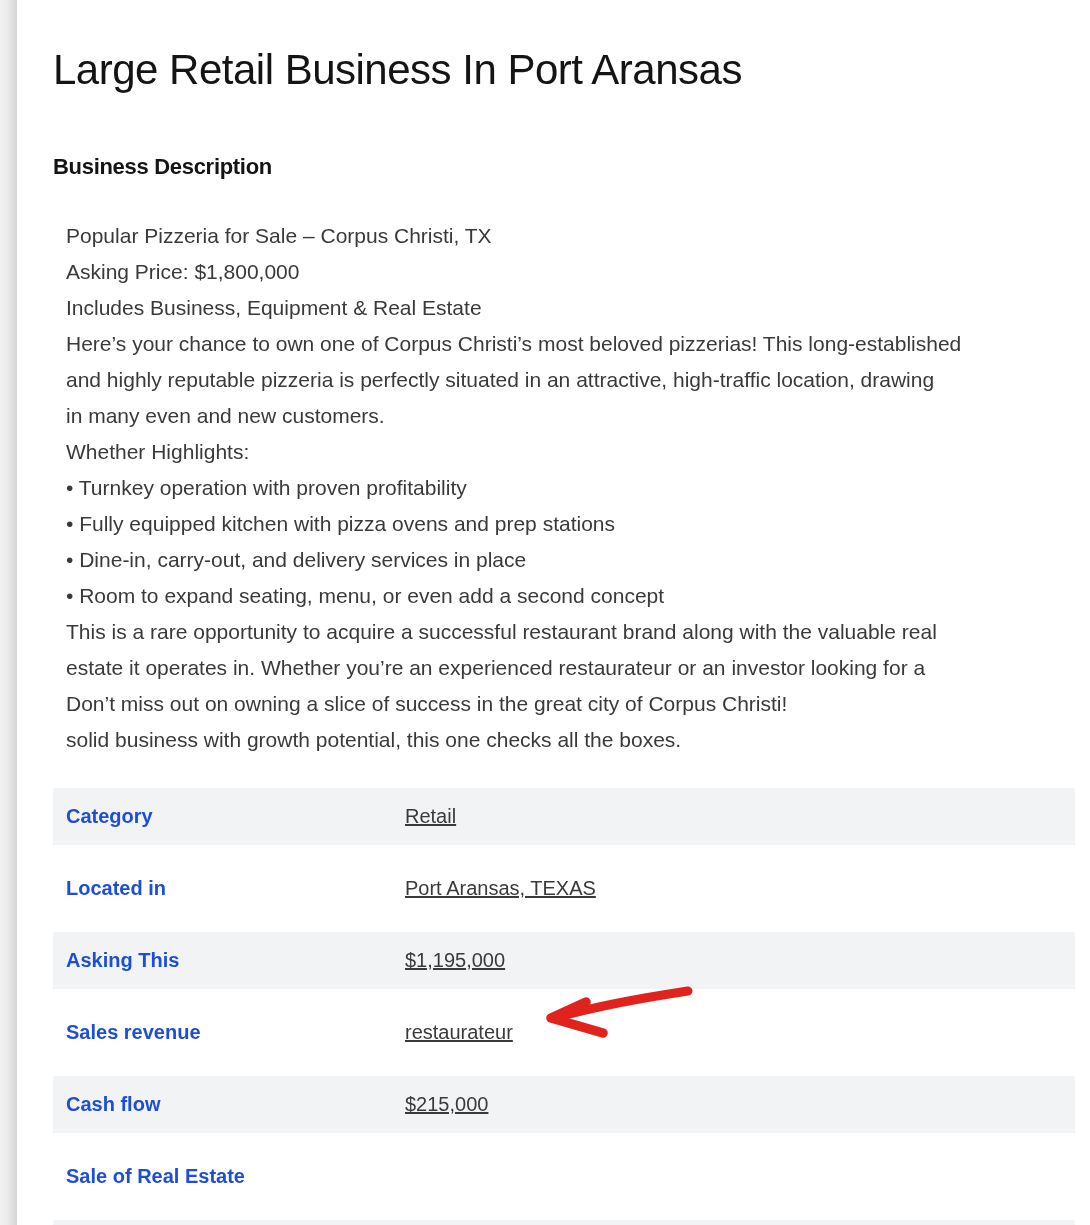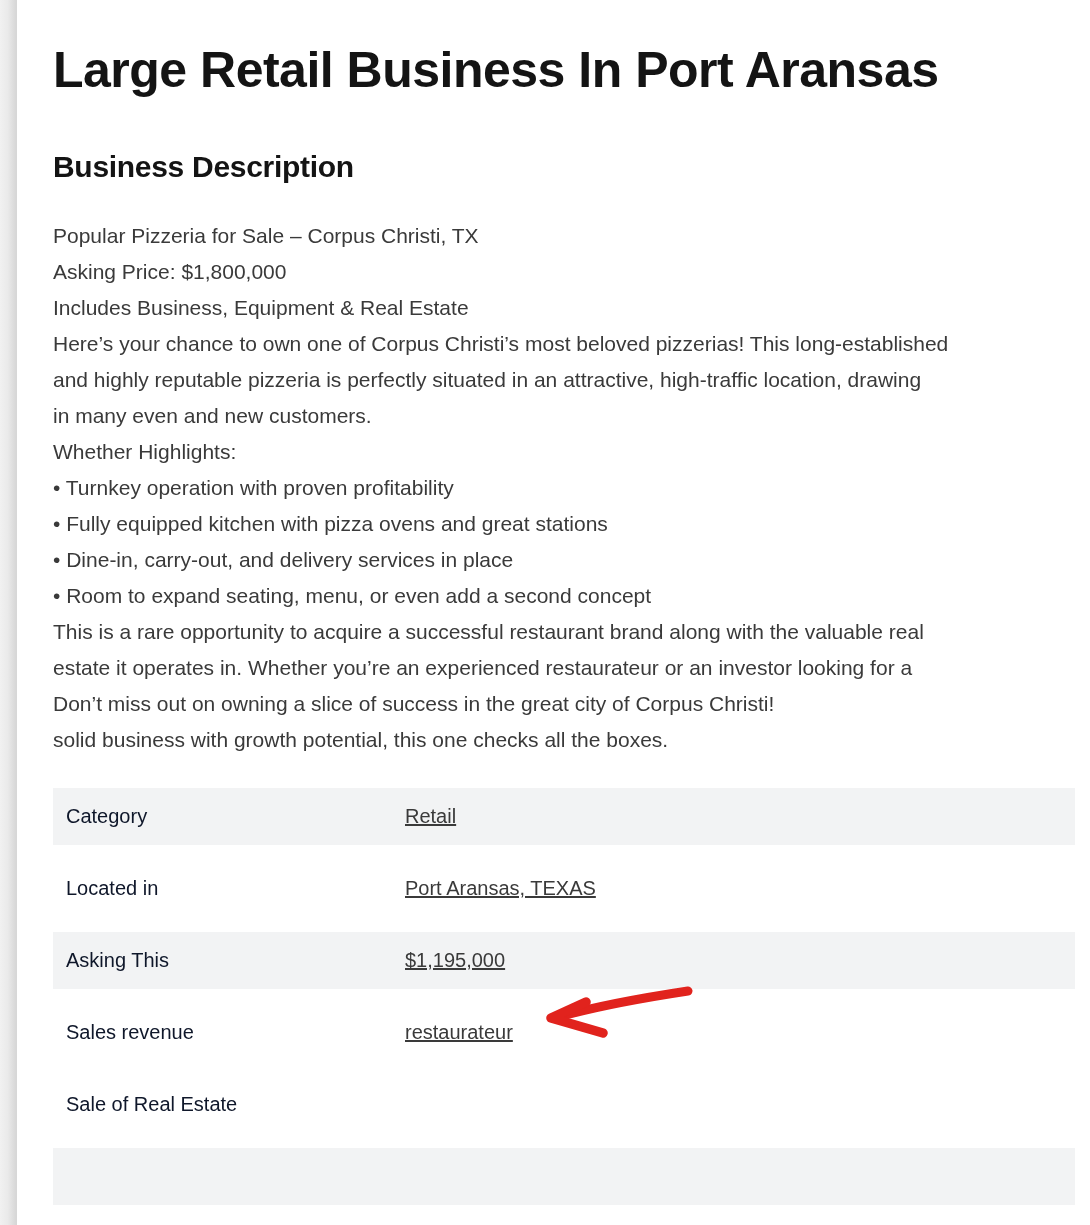--- a/index.html
+++ b/index.html
@@ -12,46 +12,46 @@
   }
   .edge-strip{
     position:absolute;left:0;top:0;width:17px;height:100%;
     background:linear-gradient(90deg,#f1f1f1 0%,#eaeaea 45%,#d6d6d6 96%,#dadada 100%);
   }
   .content{
     position:absolute;left:53px;top:0;width:1022px;
   }
   h1.page-title{
     margin:44px 0 0 0;
-    font-size:50px;line-height:52px;
-    font-weight:700;letter-spacing:-0.5px;
+    font-size:42px;line-height:52px;
+    font-weight:400;letter-spacing:-0.5px;
     color:#141414;white-space:nowrap;
   }
   h2.section-heading{
     margin:52px 0 0 0;
-    font-size:30px;line-height:38px;
+    font-size:22px;line-height:38px;
     font-weight:700;letter-spacing:-0.3px;
     color:#141414;
   }
   .description{
     margin-top:32px;
     font-size:21px;line-height:36px;
     color:#3a3a3a;
   }
-  .description .line{white-space:nowrap;}
+  .description .line{white-space:nowrap;margin-left:13px;}
   .info-table{margin-top:30px;width:1022px;}
   .info-row{
     height:57px;margin-bottom:15px;
     display:flex;align-items:center;
     font-size:20px;color:#3a3a3a;
   }
   .info-row.shaded{background:#f2f3f4;}
   .info-row .cell-label{
     flex:0 0 339px;padding-left:13px;
-    font-weight:400;color:#0f172a;
+    font-weight:700;color:#1d4ed8;
   }
   .info-row .cell-value{flex:1;text-decoration:underline;}
   .arrow-overlay{
     position:absolute;left:0;top:0;width:1090px;height:1225px;
     pointer-events:none;
   }
 </style>
 </head>
 <body>
 
@@ -66,21 +66,21 @@
 
     <div class="description">
         <div class="line">Popular Pizzeria for Sale – Corpus Christi, TX</div>
         <div class="line">Asking Price: $1,800,000</div>
         <div class="line">Includes Business, Equipment &amp; Real Estate</div>
         <div class="line">Here’s your chance to own one of Corpus Christi’s most beloved pizzerias! This long-established</div>
         <div class="line">and highly reputable pizzeria is perfectly situated in an attractive, high-traffic location, drawing</div>
         <div class="line">in many even and new customers.</div>
         <div class="line">Whether Highlights:</div>
         <div class="line">• Turnkey operation with proven profitability</div>
-        <div class="line">• Fully equipped kitchen with pizza ovens and great stations</div>
+        <div class="line">• Fully equipped kitchen with pizza ovens and prep stations</div>
         <div class="line">• Dine-in, carry-out, and delivery services in place</div>
         <div class="line">• Room to expand seating, menu, or even add a second concept</div>
         <div class="line">This is a rare opportunity to acquire a successful restaurant brand along with the valuable real</div>
         <div class="line">estate it operates in. Whether you’re an experienced restaurateur or an investor looking for a</div>
         <div class="line">Don’t miss out on owning a slice of success in the great city of Corpus Christi!</div>
         <div class="line">solid business with growth potential, this one checks all the boxes.</div>
       </div>
 
     <div class="info-table">
         <div class="info-row shaded">
@@ -92,20 +92,24 @@
           <div class="cell-value">Port Aransas, TEXAS</div>
         </div>
         <div class="info-row shaded">
           <div class="cell-label">Asking This</div>
           <div class="cell-value">$1,195,000</div>
         </div>
         <div class="info-row">
           <div class="cell-label">Sales revenue</div>
           <div class="cell-value">restaurateur</div>
         </div>
+        <div class="info-row shaded">
+          <div class="cell-label">Cash flow</div>
+          <div class="cell-value">$215,000</div>
+        </div>
         <div class="info-row">
           <div class="cell-label">Sale of Real Estate</div>
           <div class="cell-value"></div>
         </div>
         <div class="info-row shaded">
           <div class="cell-label"></div>
           <div class="cell-value"></div>
         </div>
       </div>
   </div>

